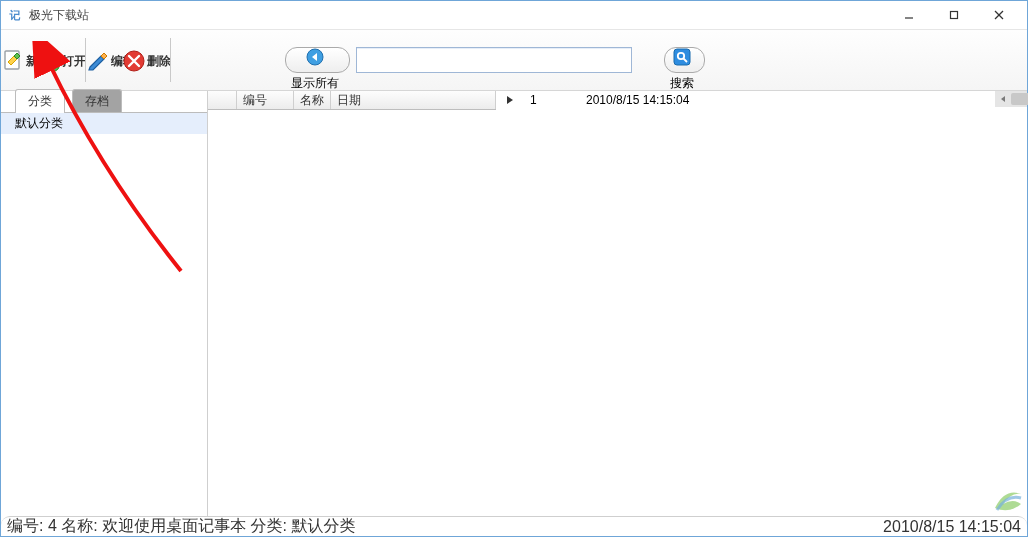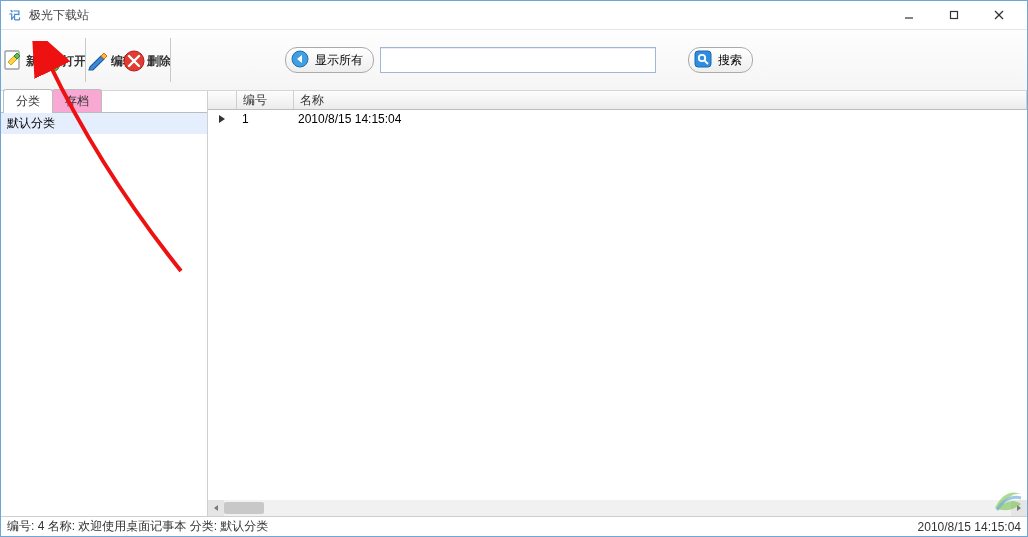--- a/index.html
+++ b/index.html
@@ -109,20 +109,21 @@
     height: 24px;
     background: linear-gradient(#ffffff,#eeeeee);
     border: 1px solid #aaaaaa;
     border-radius: 12px;
     display: inline-flex;
     align-items: center;
     padding: 0 10px 0 5px;
     gap: 6px;
     font-size: 12px;
     cursor: pointer;
+    flex-direction: column;
   }
   .search-box {
     width: 270px;
     height: 22px;
     border: 1px solid #9fb7d6;
     background: #fff;
     box-shadow: inset 0 1px 0 #e7eef8;
   }
 
   .body-area {
@@ -137,57 +138,58 @@
     flex-direction: column;
     background: #fff;
     position: relative;
   }
   .tabs {
     display: flex;
     height: 22px;
     align-items: flex-end;
     background: #fff;
     padding-left: 2px;
-    gap: 0;
+    gap: 8px;
+    margin-left: 12px;
   }
   .tab {
     padding: 3px 12px 3px 12px;
     border: 1px solid #bcbcbc;
     border-bottom: none;
     border-top-left-radius: 3px;
     border-top-right-radius: 3px;
-    background: #f9a8d4;
+    background: #a3a3a3;
     font-size: 12px;
     color: #333;
     cursor: pointer;
     margin-right: -1px;
   }
   .tab.active {
     background: #fff;
     position: relative;
     z-index: 2;
   }
   .sidelist {
     flex: 1;
     border-top: 1px solid #bcbcbc;
     margin-top: -1px;
     background: #fff;
     padding: 0;
     overflow: auto;
   }
   .sideitem {
-    padding: 2px 6px;
+    padding: 2px 14px;
     background: #e5eefc;
     cursor: default;
   }
 
   .main {
     flex: 1;
     display: flex;
-    flex-direction: column;
+    flex-direction: row;
     min-width: 0;
     background: #fff;
   }
   .list-header {
     height: 18px;
     display: flex;
     background: linear-gradient(#fdfdfd,#ececec);
     border-bottom: 1px solid #bdbdbd;
     font-size: 12px;
     color: #333;
@@ -234,22 +236,23 @@
   .hscroll .track { flex:1; height:16px; position:relative; }
   .hscroll .thumb { position:absolute; left:0; top:2px; height:12px; width:40px; background:#c8c8c8; border-radius:2px; }
 
   .statusbar {
     height: 19px;
     border-top: 1px solid #cfcfcf;
     background: #fff;
     display: flex;
     align-items: center;
     padding: 0 6px;
-    font-size: 12px;
+    font-size: 16px;
     color: #333;
+    border-radius: 9px;
   }
   .statusbar .right { margin-left: auto; }
 
   
   .annot {
     position: absolute;
     pointer-events: none;
     z-index: 100;
   }
 
@@ -389,20 +392,21 @@
       <div class="sidelist">
         <div class="sideitem">默认分类</div>
       </div>
     </div>
 
     <div class="main">
       <div class="list-header">
         <div class="col col-marker"></div>
         <div class="col col-id">编号</div>
         <div class="col col-name">名称</div>
+        <div class="col col-date">日期</div>
       </div>
       <div class="list-body">
         <div class="row">
           <div class="cell cell-marker">
             <svg width="10" height="10" viewBox="0 0 10 10">
                 <path d="M2 1 L8 5 L2 9 Z" fill="#333"></path>
               </svg>
           </div>
           <div class="cell cell-id">1</div>
           <div class="cell cell-date">2010/8/15 14:15:04</div>

